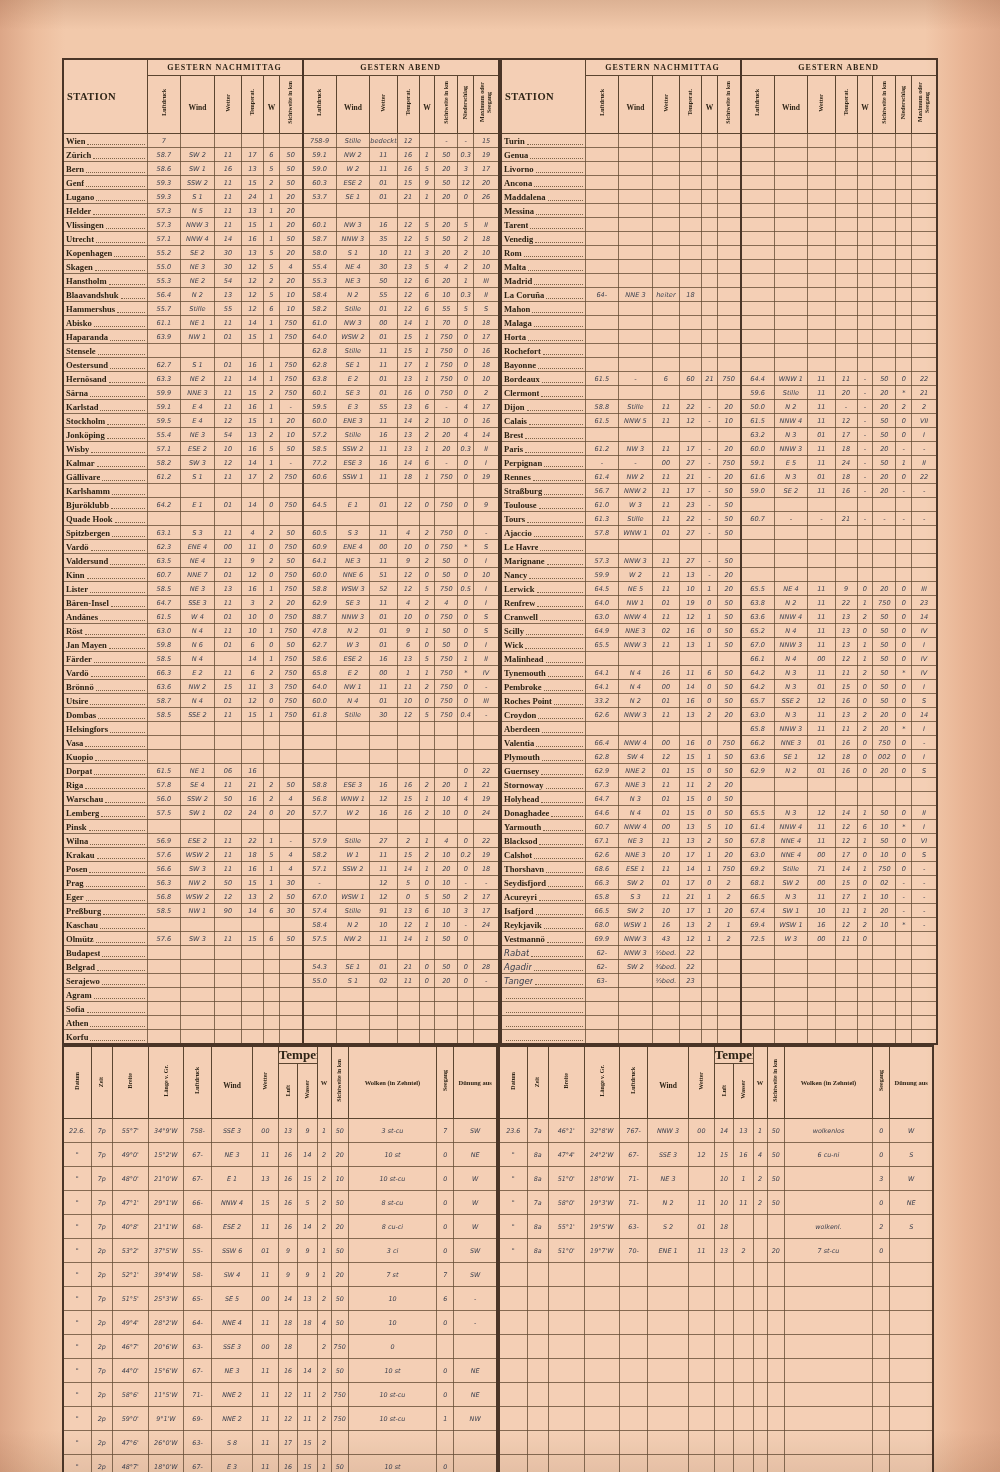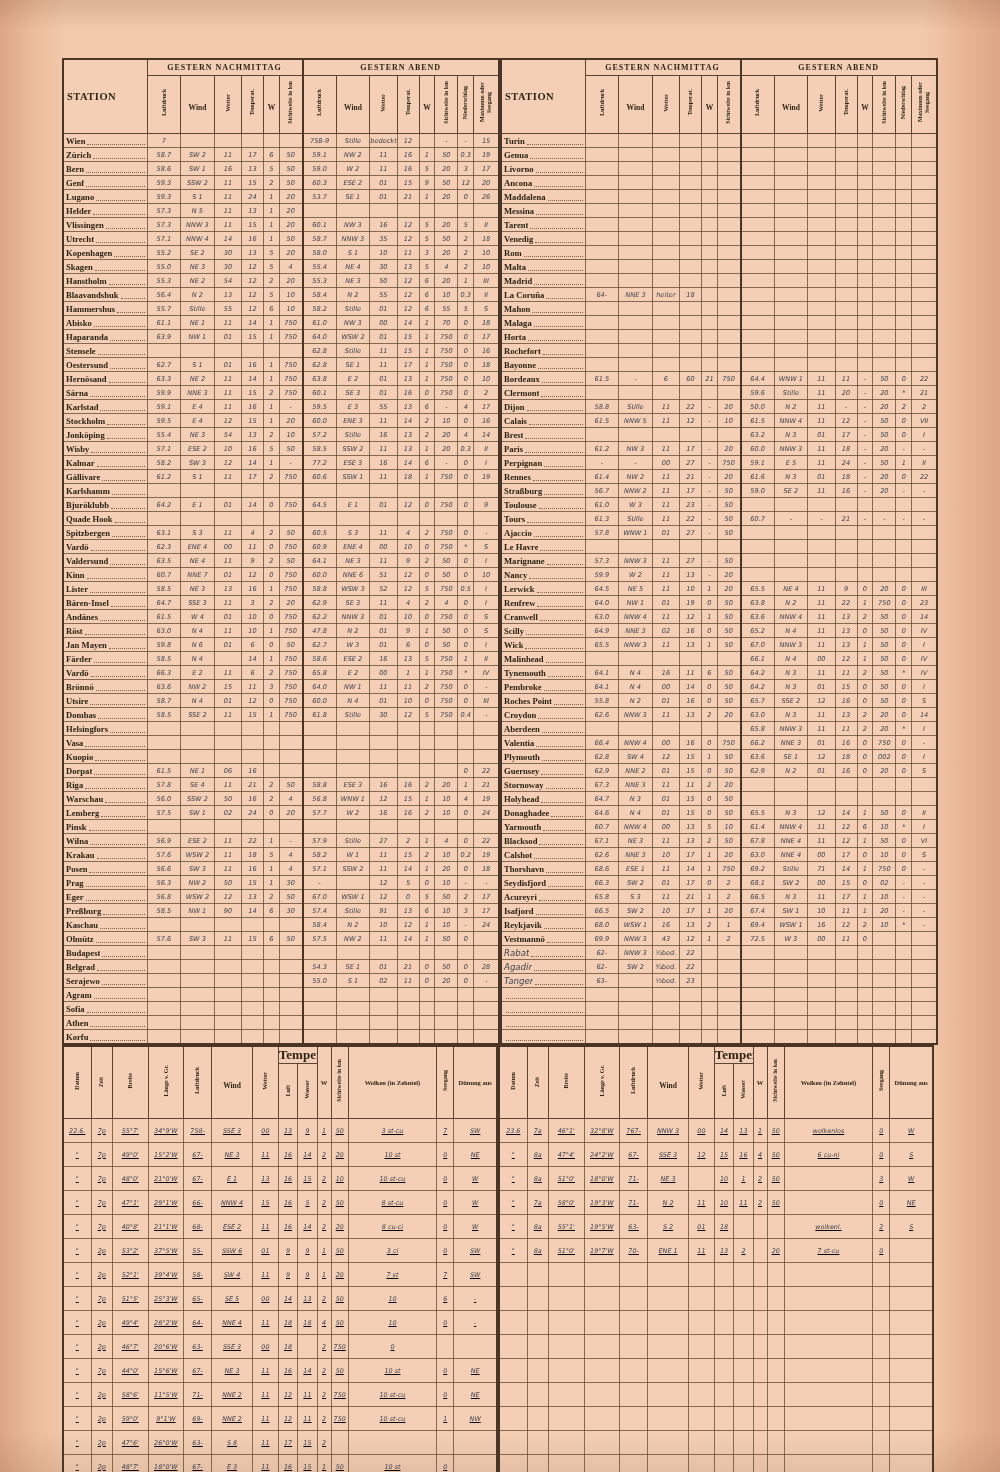--- a/index.html
+++ b/index.html
@@ -21,21 +21,21 @@
   .ship-wrap table{width:436px;border:2px solid #4a3527;}
   th,td{border:1px solid rgba(96,72,50,.75);padding:0;overflow:hidden;}
   thead th{border-color:#5b4530;color:#2f2517;}
   .groupHead{height:15px;font-size:8px;font-weight:bold;letter-spacing:1px;text-align:center;margin-left:36px;}
   .stationHead{font-size:10.5px;font-weight:bold;text-align:left;padding-left:3px;letter-spacing:.5px;}
   .subHead{height:56px;vertical-align:middle;text-align:center;}
   .vh{writing-mode:vertical-rl;transform:rotate(180deg);display:inline-block;
       font-size:6px;line-height:1.1;max-height:53px;font-weight:bold;white-space:normal;}
   .hh{font-size:7.5px;font-weight:bold;}
   tbody tr{height:14px;}
-  .ship-wrap tbody tr{height:24px;text-decoration:underline;}
+  .ship-wrap tbody tr{height:24px;}
   td.hw{font-family:"DejaVu Sans",sans-serif;font-style:italic;font-size:6.6px;
         color:#3a3f4d;text-align:center;white-space:nowrap;}
   td.stn{font-size:8.6px;}
   .stnwrap{display:flex;align-items:flex-end;height:13px;}
   .stnwrap .name{font-family:"Liberation Serif",serif;font-weight:bold;white-space:nowrap;
         overflow:hidden;padding-left:2px;color:#2c2214;font-size:8.6px;line-height:12px;}
   .leader{flex:1;border-bottom:1px dotted #7d6348;margin:0 2px 2px 2px;min-width:2px;}
   .hwname .name{font-family:"DejaVu Sans",sans-serif;font-style:italic;font-weight:normal;color:#3a3f4d;}
   .groupSep{border-left:2px solid #4a3527 !important;}
   .ships-title{
@@ -850,21 +850,21 @@
                   <span class="name">Andänes</span>
                   <span class="leader"></span>
                 </div>
               </td>
               <td class="hw">61.5</td>
               <td class="hw">W 4</td>
               <td class="hw">01</td>
               <td class="hw">10</td>
               <td class="hw">0</td>
               <td class="hw">750</td>
-              <td class="hw groupSep">62.2</td>
+              <td class="hw groupSep">88.7</td>
               <td class="hw">NNW 3</td>
               <td class="hw">01</td>
               <td class="hw">10</td>
               <td class="hw">0</td>
               <td class="hw">750</td>
               <td class="hw">0</td>
               <td class="hw">S</td>
             </tr>
             <tr>
               <td class="stn">
@@ -2450,21 +2450,21 @@
               <td class="hw">0</td>
               <td class="hw">I</td>
             </tr>
             <tr>
               <td class="stn">
                 <div class="stnwrap">
                   <span class="name">Roches Point</span>
                   <span class="leader"></span>
                 </div>
               </td>
-              <td class="hw">55.8</td>
+              <td class="hw">33.2</td>
               <td class="hw">N 2</td>
               <td class="hw">01</td>
               <td class="hw">16</td>
               <td class="hw">0</td>
               <td class="hw">50</td>
               <td class="hw groupSep">65.7</td>
               <td class="hw">SSE 2</td>
               <td class="hw">12</td>
               <td class="hw">16</td>
               <td class="hw">0</td>

